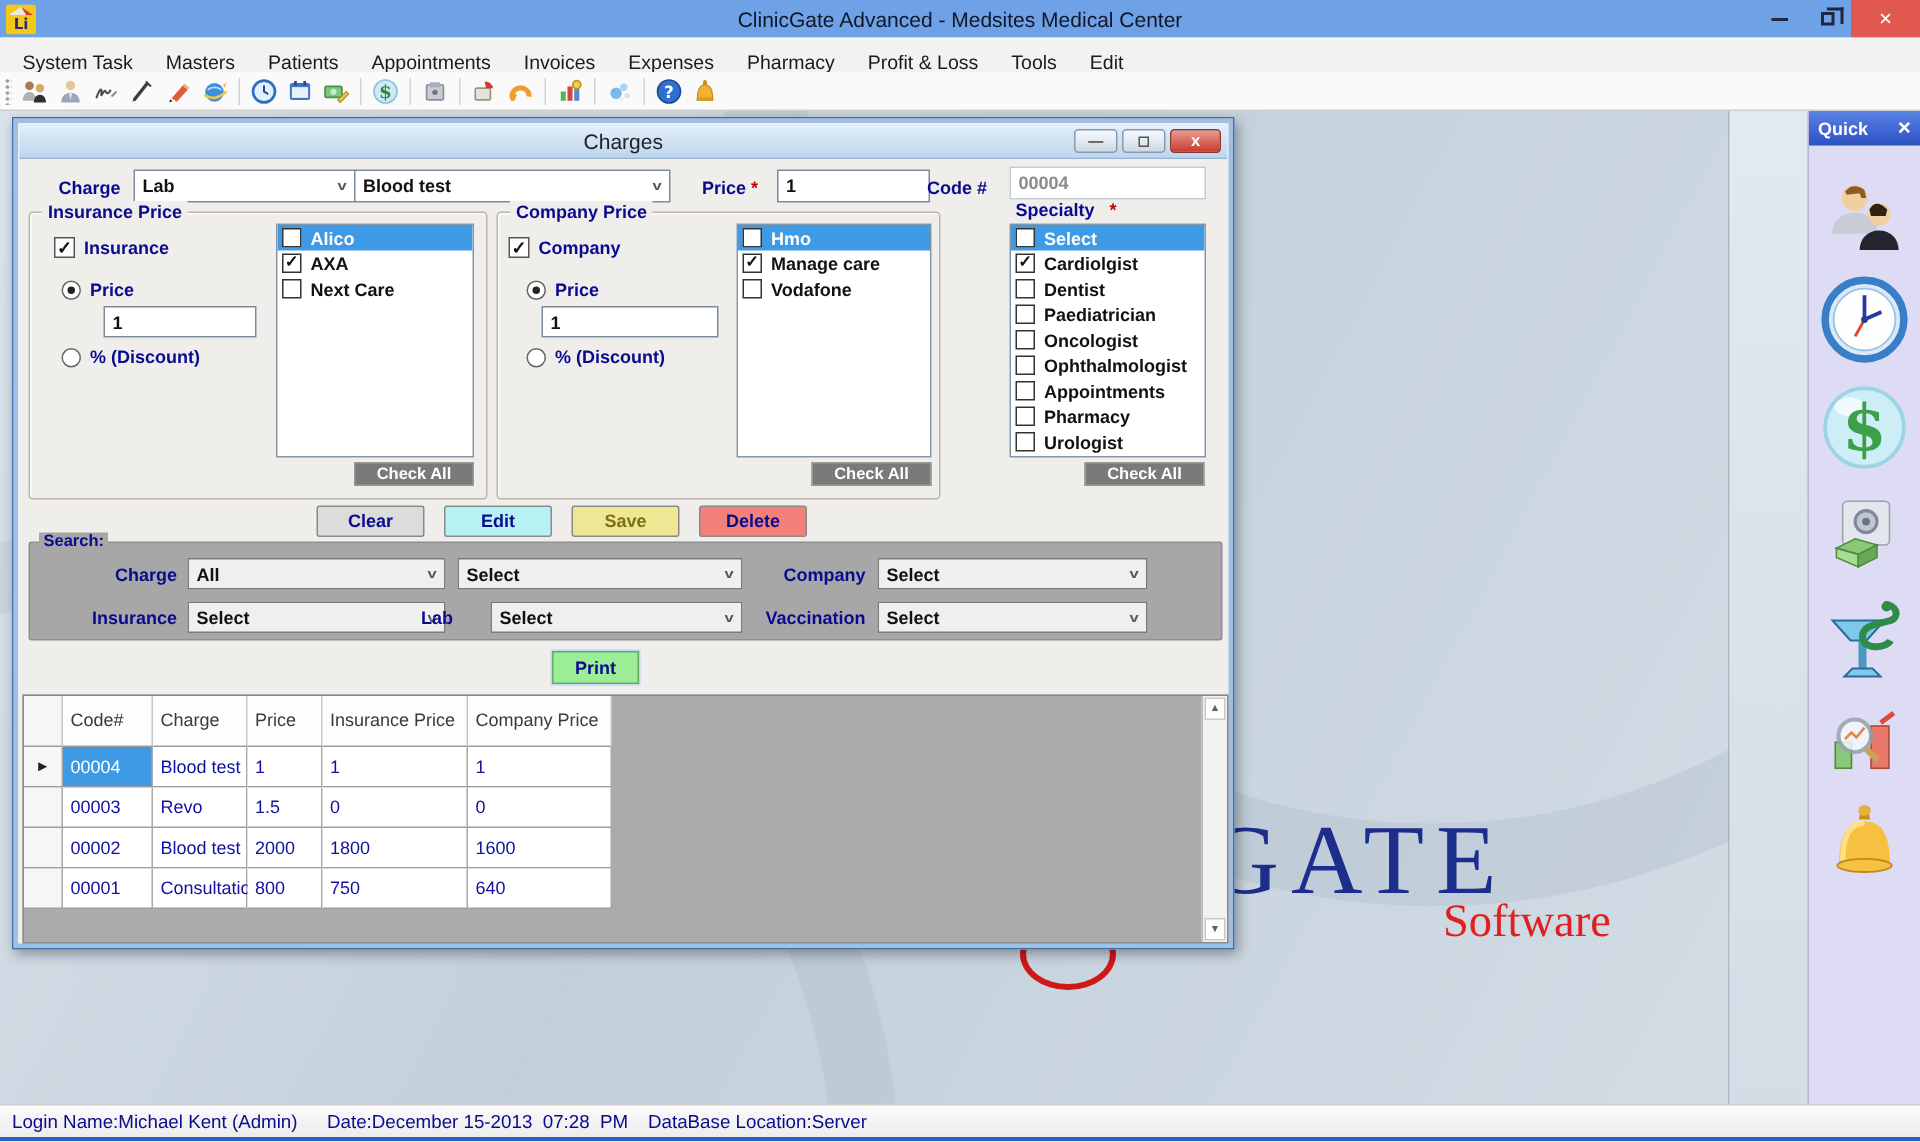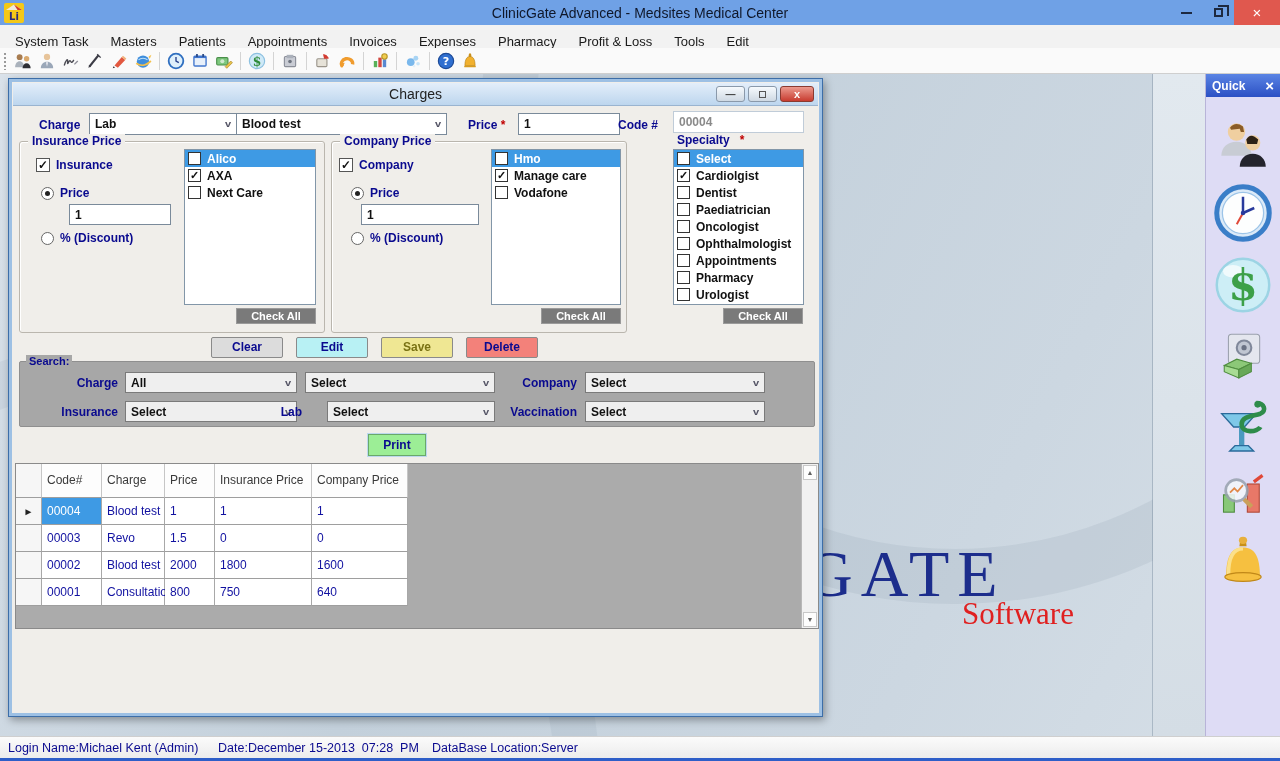--- a/index.html
+++ b/index.html
@@ -43,21 +43,21 @@
   
   .sidebar { position:absolute; right:0; top:0; bottom:0; width:75px; background:var(--sidebar-bg); border-left:1px solid #b8b4d8; z-index:6; }
   .sb-header { height:23px; background:linear-gradient(#5a84e4,#2b50c4); display:flex; align-items:center; justify-content:space-between; padding:0 6px; }
   .sb-title { color:#fff; font-weight:bold; font-size:12px; }
   .sb-close { color:#fff; font-weight:bold; font-size:15px; line-height:15px; cursor:default; }
   .sb-icons { position:absolute; top:23px; left:0; right:0; bottom:0; }
   .sb-icon { position:absolute; left:50%; transform:translateX(-50%); cursor:pointer; }
   .sb-icon svg { display:block; }
 
   
-  .dialog { position:absolute; left:8px; top:4px; width:815px; height:639px; z-index:10;
+  .dialog { position:absolute; left:8px; top:4px; width:815px; height:555px; z-index:10;
             background:var(--dialog-bg); border:1px solid #3d6ea8;
             box-shadow:inset 0 0 0 3px #9dc0e4, 2px 3px 8px rgba(0,0,0,.35); }
   .dlg-titlebar { position:absolute; left:4px; top:4px; right:4px; height:23px;
             background:linear-gradient(#e3eefa,#bdd6ee); border-bottom:1px solid #9ab4d0; }
   .dlg-title { position:absolute; left:0; right:0; top:3px; text-align:center; font-size:14px; color:#222; }
   .dlg-controls { position:absolute; right:4px; top:3px; display:flex; gap:3px; }
   .dlg-btn { width:29px; height:16px; border:1px solid #8a99aa; border-radius:3px;
              background:linear-gradient(#f6fafd,#cfd9e3); display:flex; align-items:center; justify-content:center;
              font-size:10px; color:#444; font-weight:bold; }
   .dlg-btn.close { width:34px; background:linear-gradient(#ec9a8e,#c83c30); border-color:#8a3a30; color:#fff; font-size:11px; }

